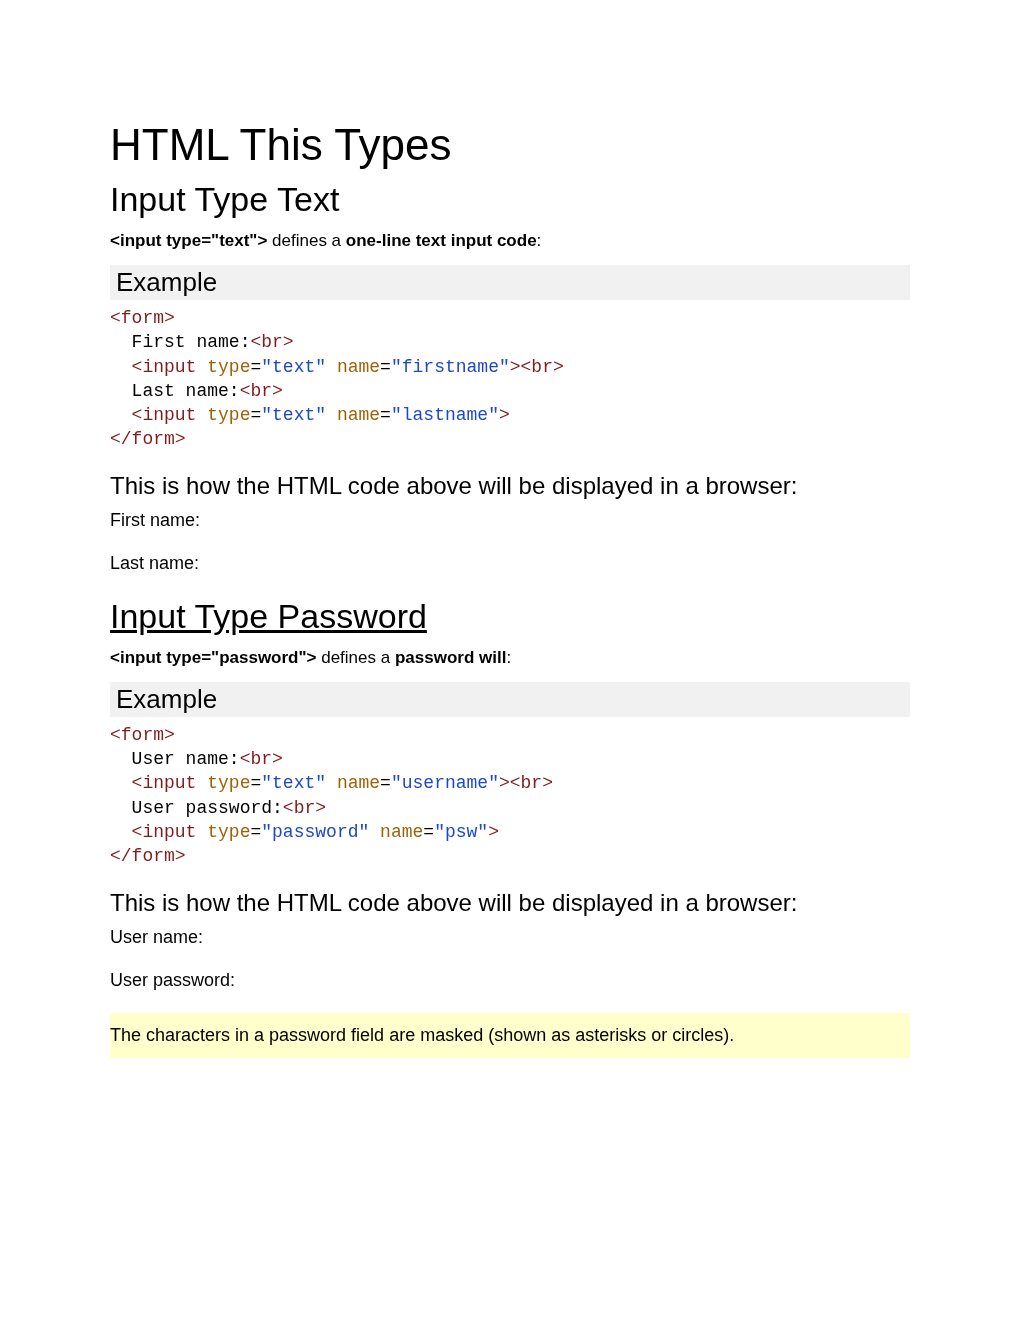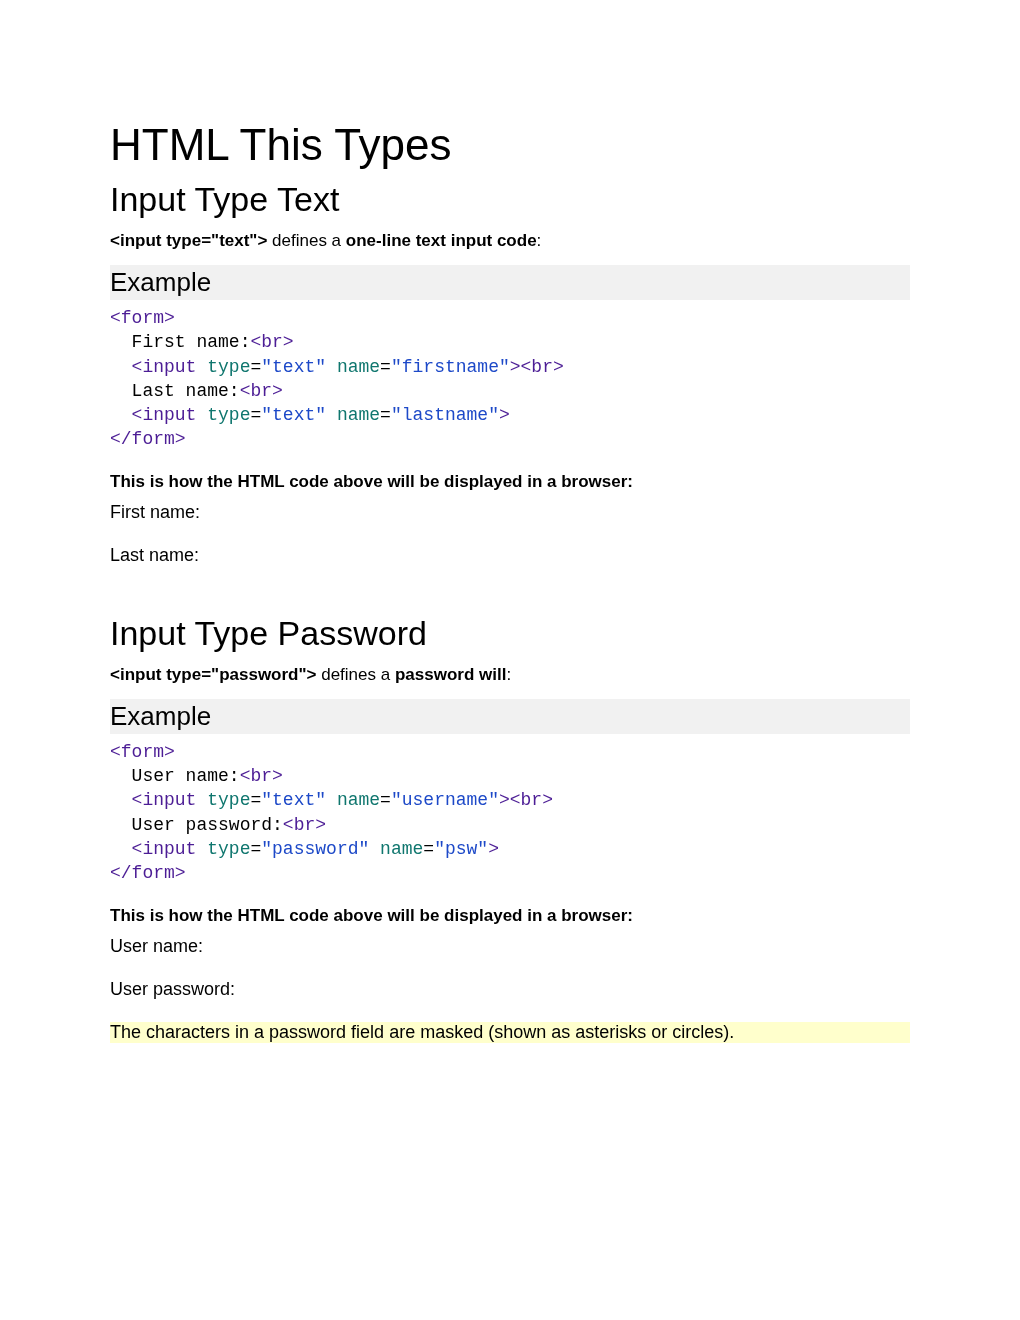--- a/index.html
+++ b/index.html
@@ -19,67 +19,67 @@
       font-weight: 400;
       margin-bottom: 10px;
       letter-spacing: 0px;
     }
     h2 {
       font-size: 34px;
       font-weight: 400;
       margin-bottom: 12px;
     }
     h2.section2 {
-      margin-top: 48px;
+      margin-top: 23px;
+      text-decoration: underline;
     }
     .def-line {
       font-size: 17px;
       margin-bottom: 14px;
       font-family: Verdana, Arial, sans-serif;
     }
     .def-line .code-inline {
       font-weight: bold;
     }
     .def-line .bold-desc {
       font-weight: bold;
     }
     .example-header {
       background: #f1f1f1;
       font-size: 26px;
       font-weight: 400;
-      padding: 2px 0 2px 0;
+      padding: 2px 0 2px 6px;
       margin-bottom: 6px;
     }
     pre.code-block {
       font-family: Consolas, "Courier New", monospace;
       font-size: 18px;
       line-height: 1.35;
       white-space: pre;
       margin-bottom: 20px;
     }
-    .tok-tag { color: #4c1d95; font-family: Liberation Mono, monospace; }
-    .tok-attr-name { color: #0f766e; }
+    .tok-tag { color: #7f1d1d; font-family: Liberation Mono, monospace; }
+    .tok-attr-name { color: #a16207; }
     .tok-attr-val { color: #1d49c8; }
     .tok-text { color: #000; }
     .render-intro {
-      font-size: 17px;
+      font-size: 24px;
       margin-bottom: 10px;
       font-family: Verdana, Arial, sans-serif;
-      font-weight: bold;
     }
     .demo-label {
       font-size: 18px;
       font-family: Verdana, Arial, sans-serif;
       margin-bottom: 22px;
     }
     .note-hl {
       background: #ffffcc;
       font-size: 18px;
       font-family: Verdana, Arial, sans-serif;
-      padding: 0 0;
+      padding: 12px 0;
       display: block;
     }
   </style>
 </head>
 <body>
 
 <h1>HTML This Types</h1>
 
 <h2>Input Type Text</h2>
 <p class="def-line">

